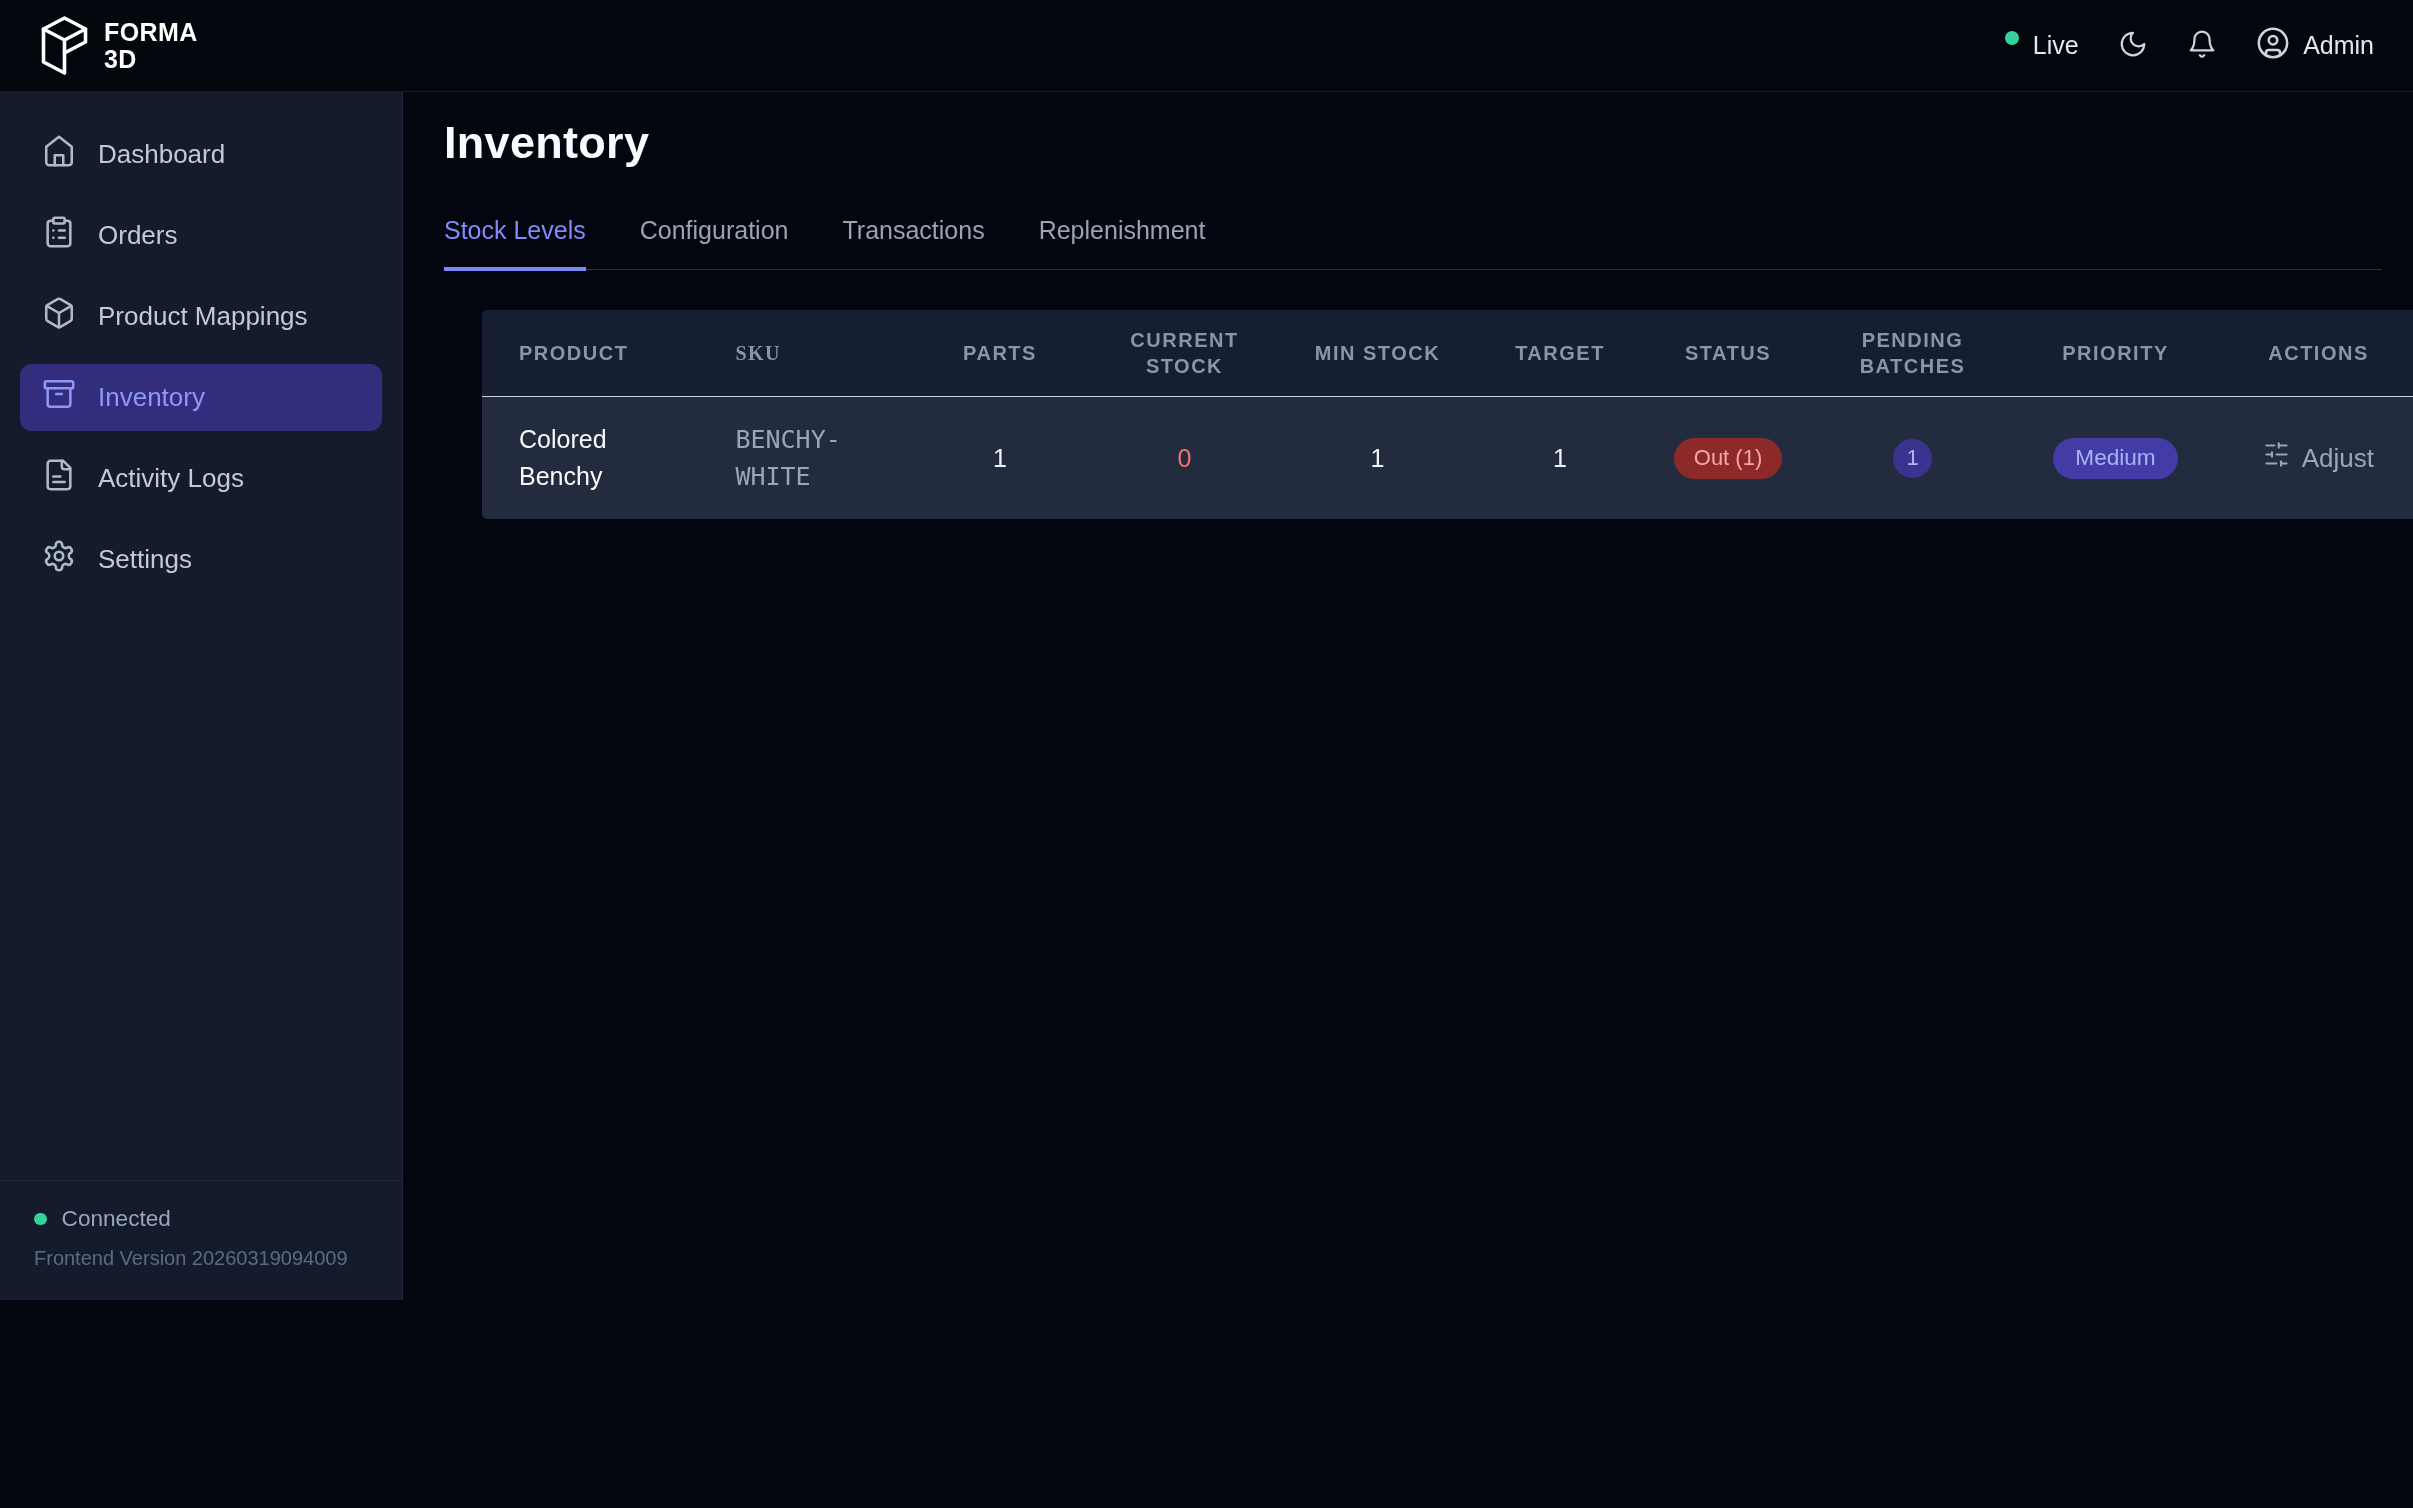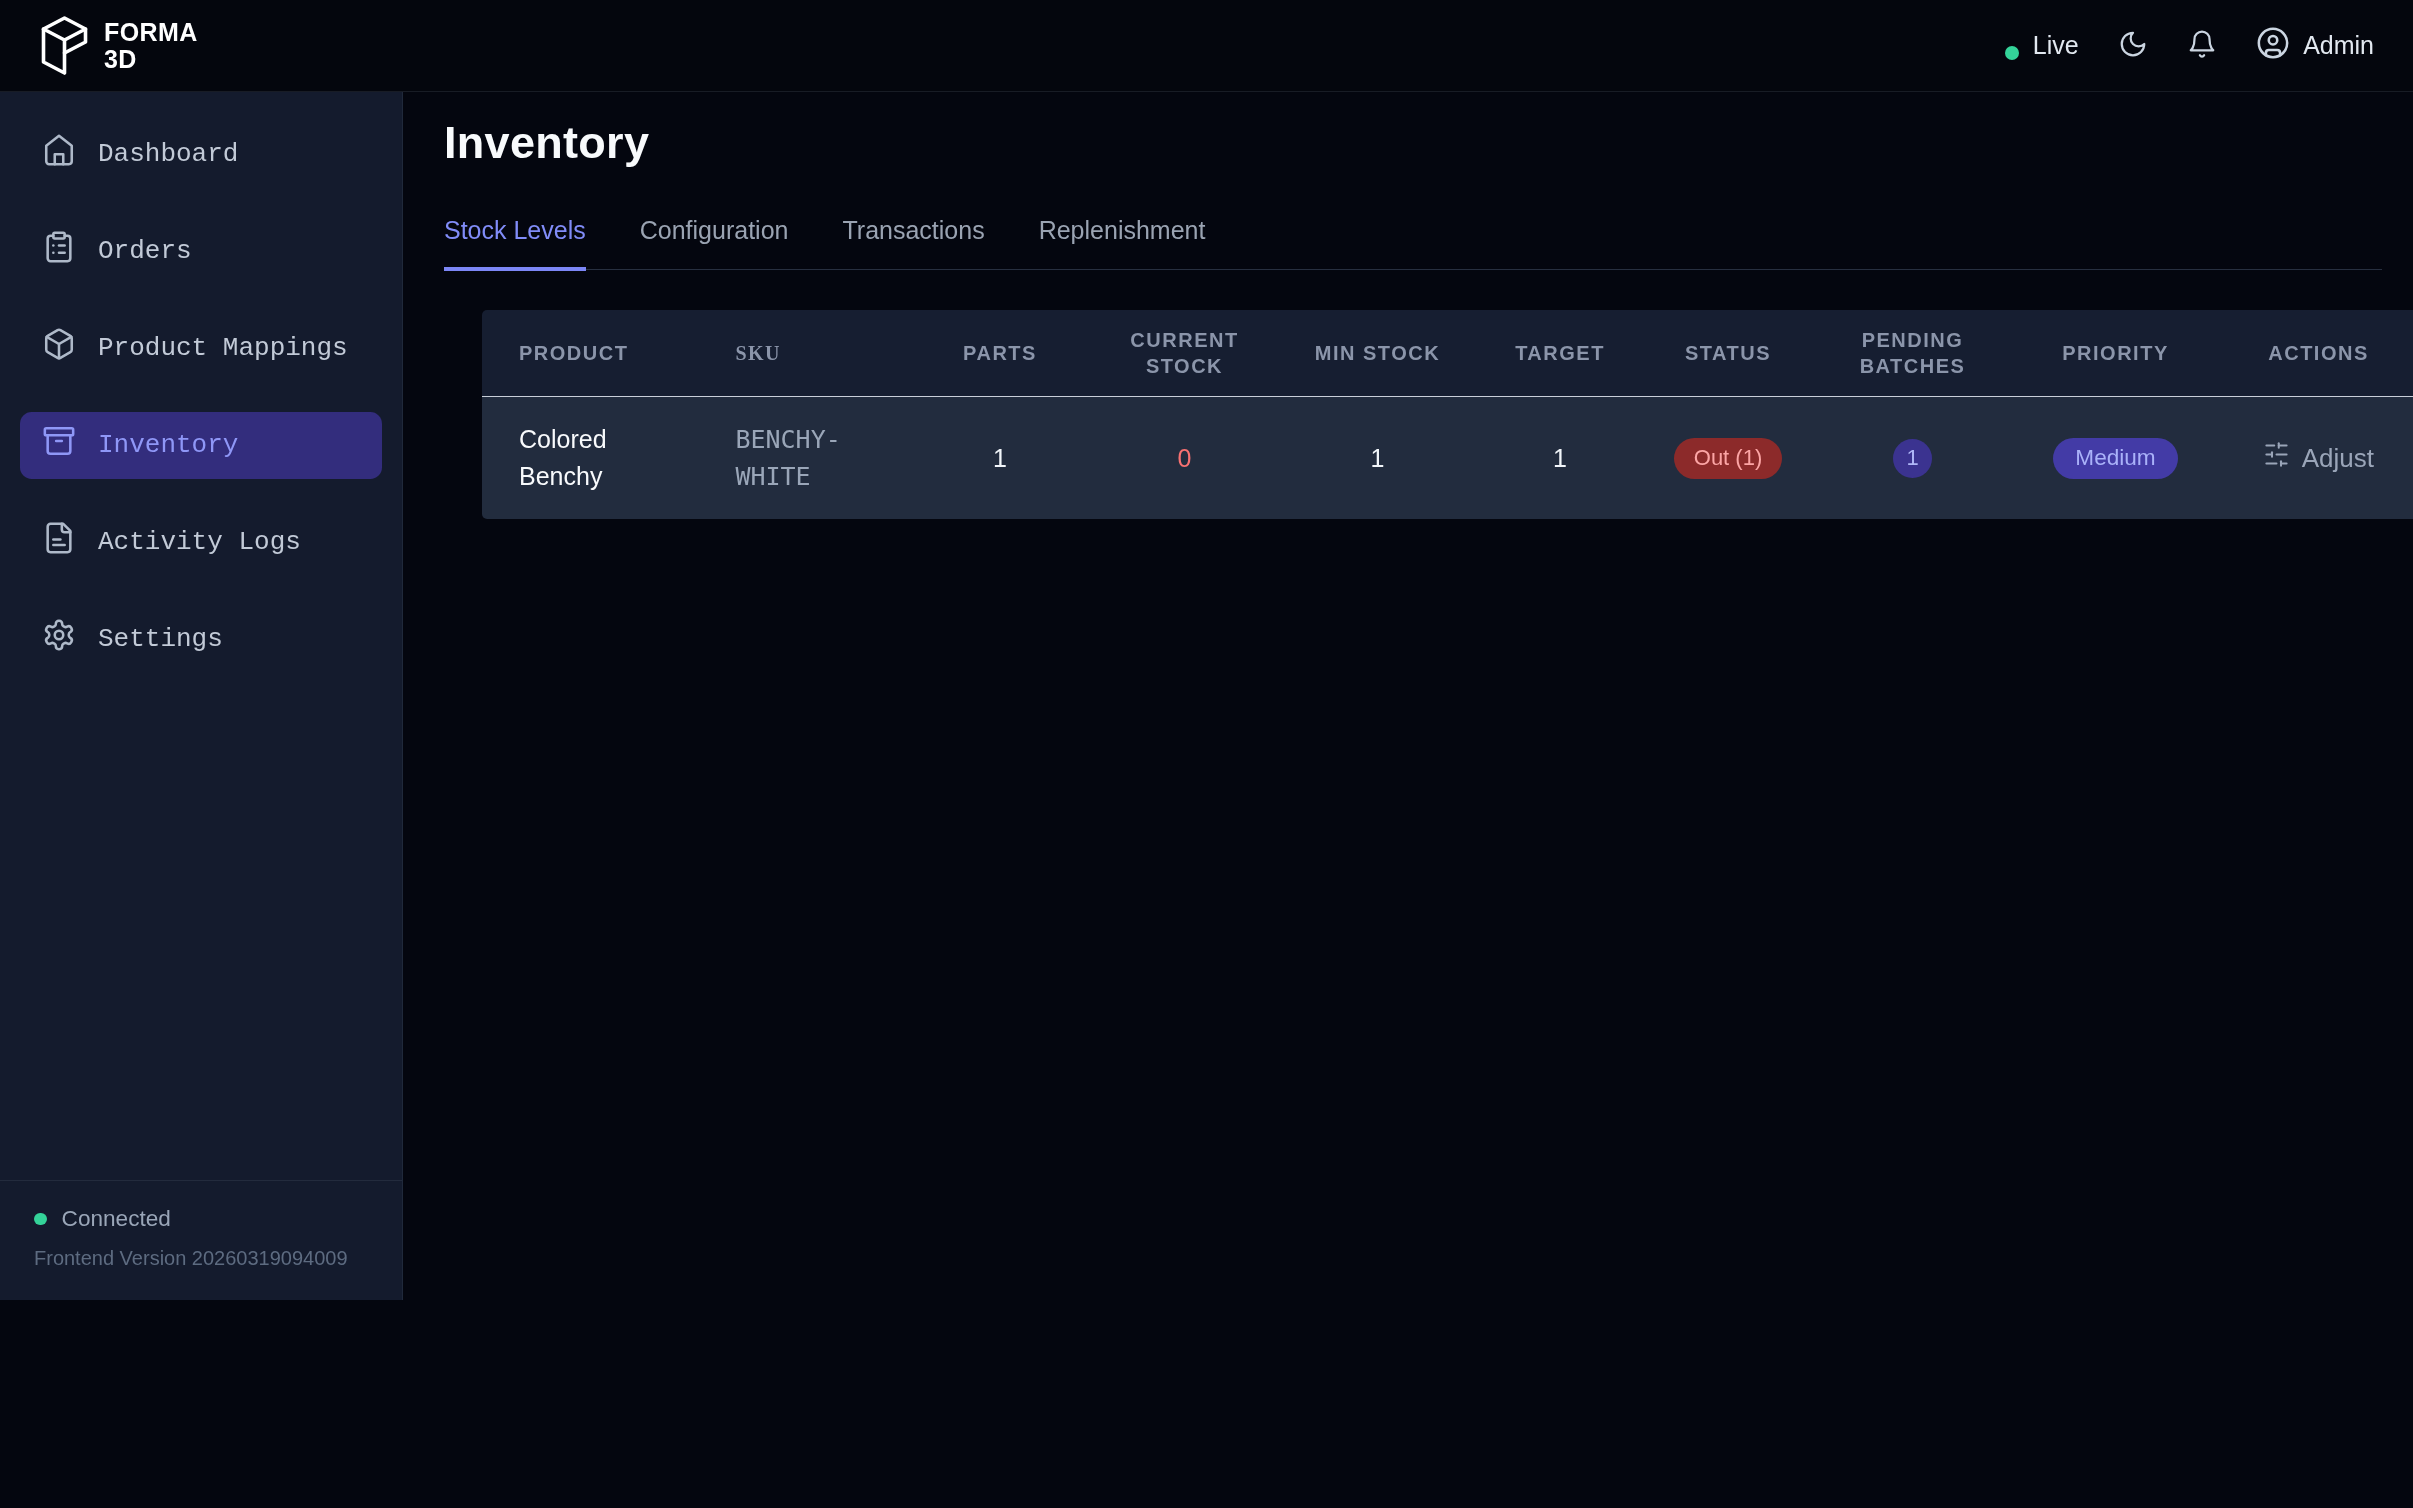--- a/index.html
+++ b/index.html
@@ -11,29 +11,29 @@
 
   
   .topbar { grid-column:1/3; background:#04060d; display:flex; align-items:center;
     justify-content:space-between; padding:0 46 0 48; padding-left:40px; padding-right:39px;
     border-bottom:1.7px solid rgba(148,163,184,0.14); }
   .brand { display:flex; align-items:center; gap:15px; }
   .brand svg { display:block; }
   .brand-text { display:flex; flex-direction:column; font-weight:bold; font-size:25px;
     line-height:27px; letter-spacing:0.4px; color:#ffffff; }
   .topbar-right { display:flex; align-items:center; gap:39px; }
-  .live { display:flex; align-items:flex-end; gap:13.4px; font-size:25px; color:#e2e8f0; }
+  .live { display:flex; align-items:flex-start; gap:13.4px; font-size:25px; color:#e2e8f0; }
   .dot { width:14.2px; height:14.2px; border-radius:50%; background:#34d399; display:inline-block; }
   .icon-btn { background:none; border:none; color:#cbd5e1; display:flex; align-items:center; cursor:pointer; }
   .admin { display:flex; align-items:center; gap:13.4px; font-size:25px; color:#e2e8f0; cursor:pointer; }
 
   
   .sidebar { background:#141b2d; display:flex; flex-direction:column;
     border-right:1.7px solid rgba(148,163,184,0.10); padding:28.5px 20px 0 20px; }
-  .nav { display:flex; flex-direction:column; gap:30px;font-family:Liberation Mono, monospace; }
+  .nav { display:flex; flex-direction:column; gap:14px; }
   .nav-item { display:flex; align-items:center; gap:22px; height:67px; padding:0 22px;
     border-radius:11.7px; color:#c2cad7; font-size:26px; font-weight:500; cursor:pointer; }
   .nav-item svg { flex:none; color:#aeb9c9; }
   .nav-item.active { background:#332d7d; color:#8f97f7; }
   .nav-item.active svg { color:#8f97f7; }
   .sidebar-footer { margin-top:auto; margin-left:-20px; margin-right:-20px;
     border-top:1.7px solid rgba(148,163,184,0.12); padding:25px 16px 30px 34px; }
   .connected { display:flex; align-items:center; gap:15px; font-size:22.6px; color:#9aa6b8; }
   .connected .dot { width:12.6px; height:12.6px; }
   .version { margin-top:15px; font-size:20px; color:#5d6b80; }

